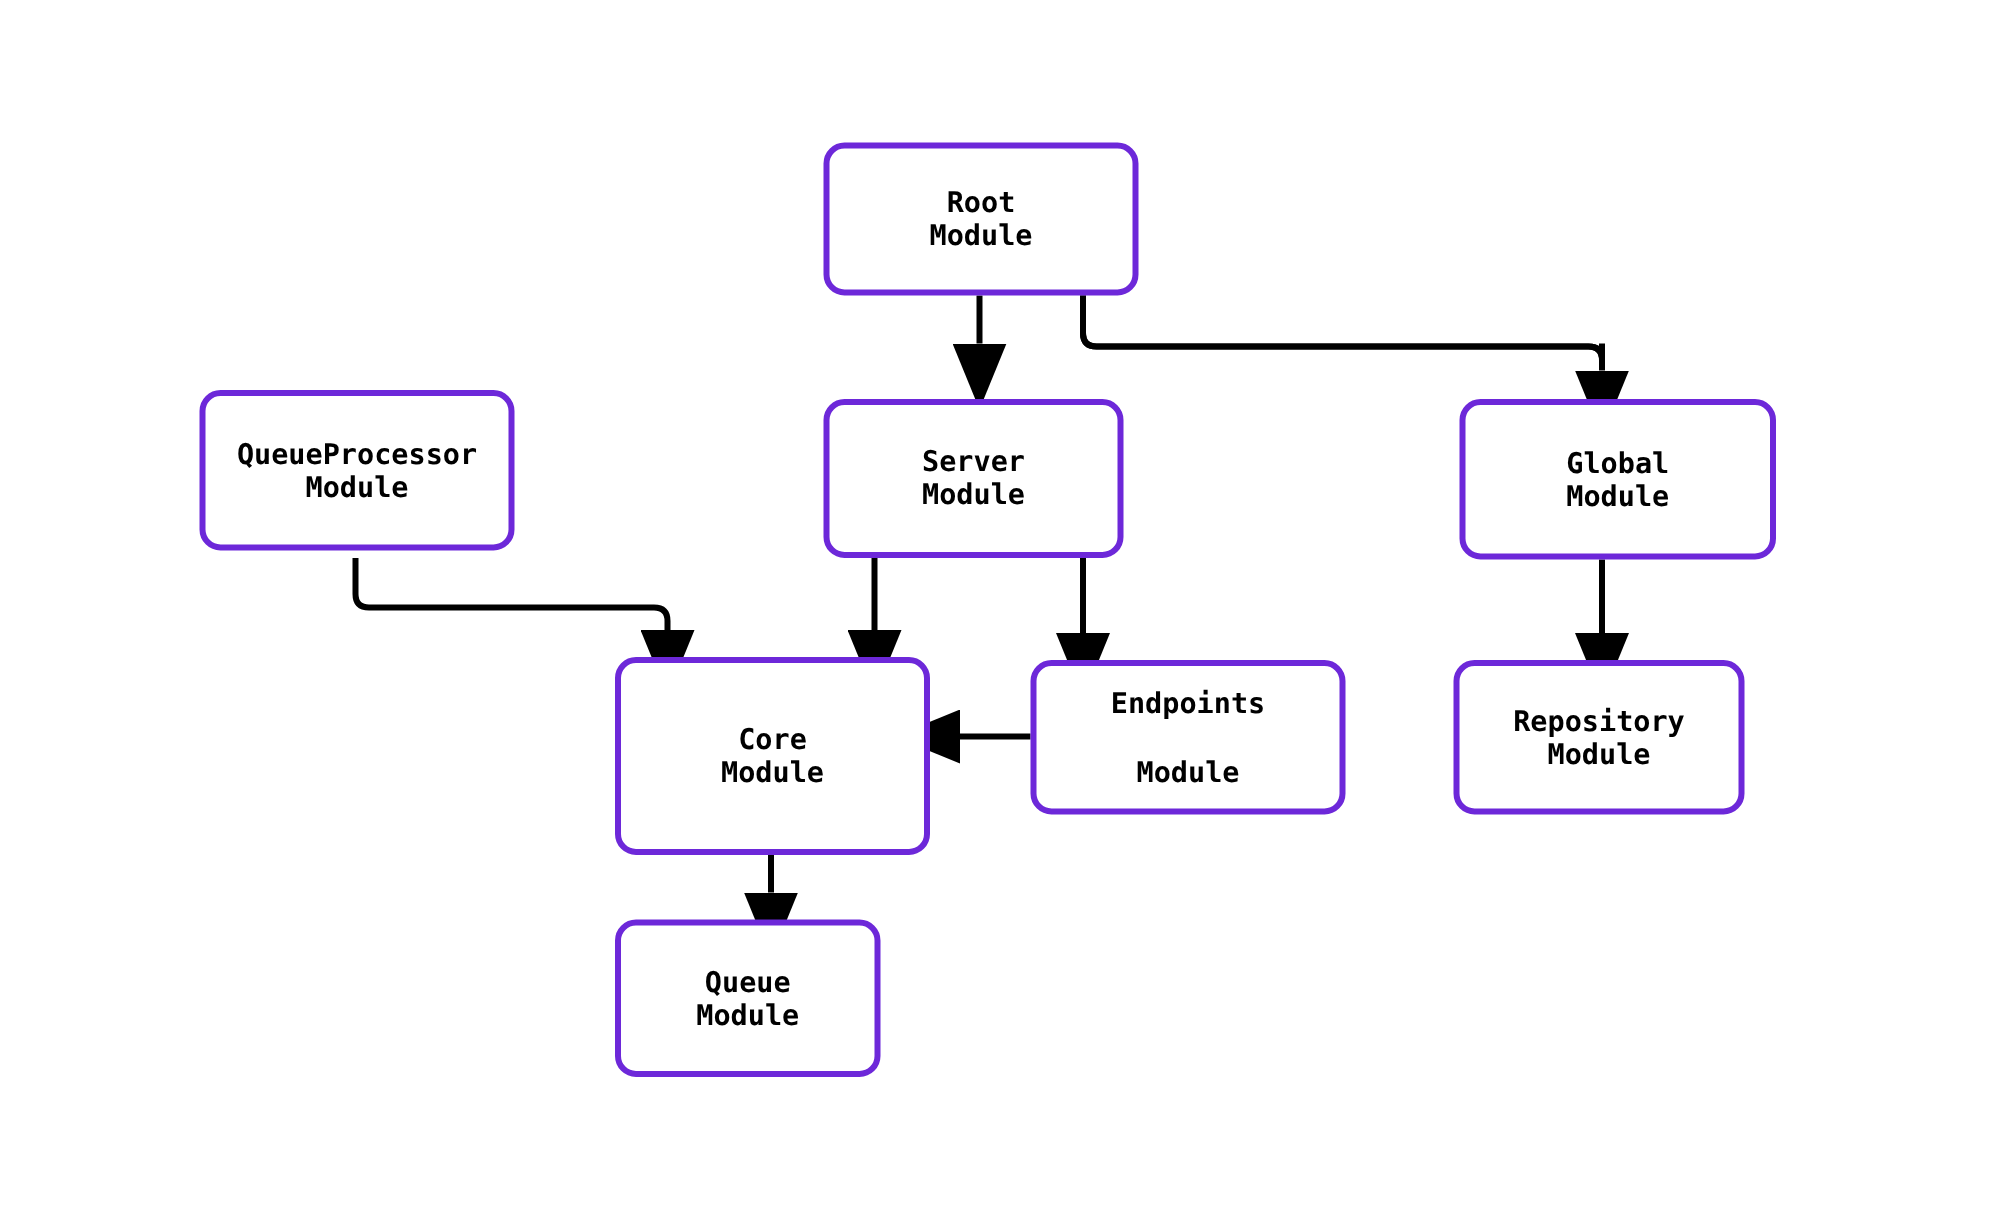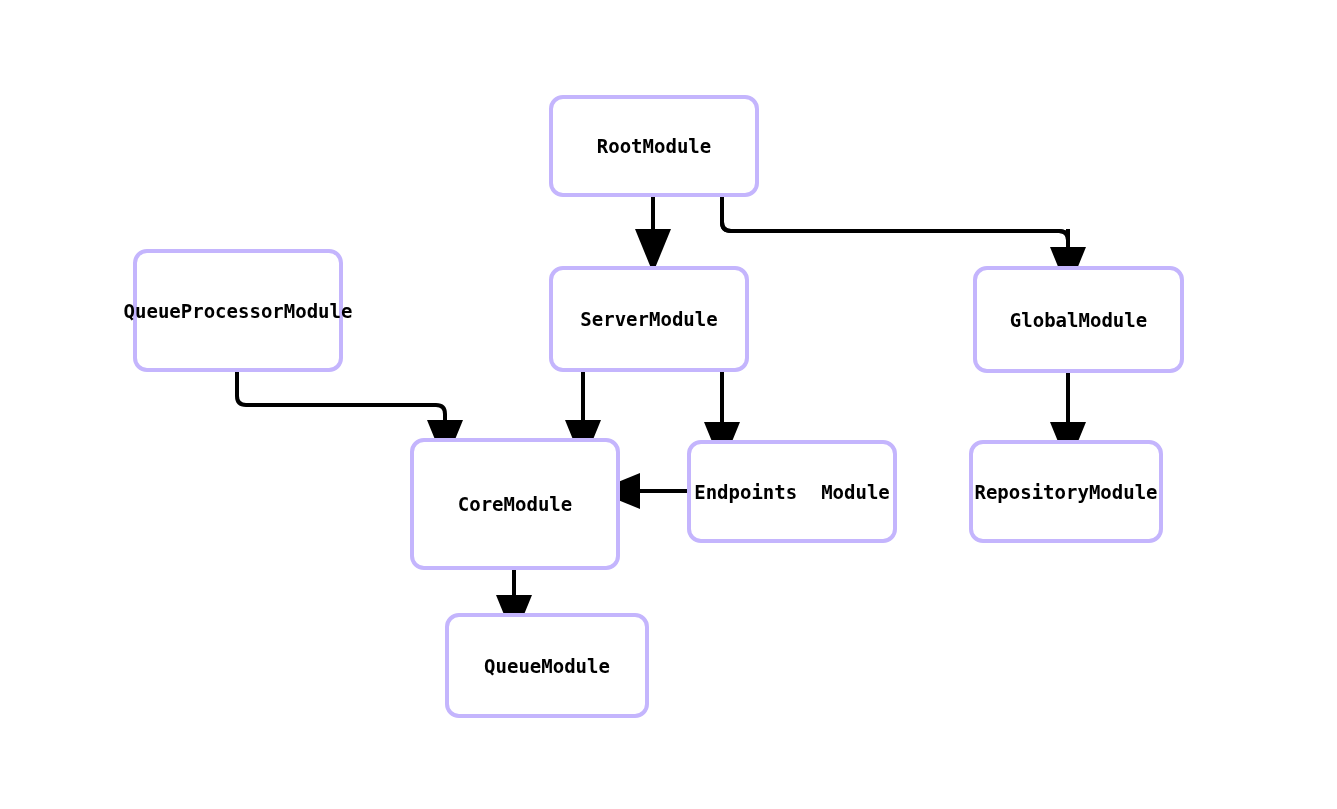--- a/index.html
+++ b/index.html
@@ -27,24 +27,24 @@
     top: 0;
     left: 0;
     width: 1337px;
     height: 809px;
     pointer-events: none;
   }
   .node {
     position: absolute;
     box-sizing: border-box;
     background: #ffffff;
-    border: 4px solid #c4b5fd;
+    border: 4px solid #6d28d9;
     border-radius: 14px;
     display: flex;
-    flex-direction: row;
+    flex-direction: column;
     align-items: center;
     justify-content: center;
     text-align: center;
   }
   .node-label {
     font-family: "DejaVu Sans Mono", "Liberation Mono", monospace;
     font-size: 19px;
     font-weight: 700;
     line-height: 22px;
     color: #000000;
@@ -96,21 +96,21 @@
     <g>
       <path d="M 1068 373 L 1068 422" stroke="#000000" stroke-width="4" fill="none" marker-end="url(#arrowhead-down)"></path>
     </g>
   </svg>
 
   <div class="node" style="left:549px; top:95px; width:210px; height:102px;">
     <span class="node-label">Root</span>
     <span class="node-label">Module</span>
   </div>
 
-  <div class="node" style="left:133px; top:249px; width:210px; height:123px;">
+  <div class="node" style="left:133px; top:260px; width:210px; height:107px;">
     <span class="node-label">QueueProcessor</span>
     <span class="node-label">Module</span>
   </div>
 
   <div class="node" style="left:549px; top:266px; width:200px; height:106px;">
     <span class="node-label">Server</span>
     <span class="node-label">Module</span>
   </div>
 
   <div class="node" style="left:963px; top:266px; width:211px; height:107px;margin-left:10px;">
@@ -126,18 +126,18 @@
   <div class="node" style="left:687px; top:440px; width:210px; height:103px;gap:24px;">
     <span class="node-label">Endpoints</span>
     <span class="node-label">Module</span>
   </div>
 
   <div class="node" style="left:969px; top:440px; width:194px; height:103px;">
     <span class="node-label">Repository</span>
     <span class="node-label">Module</span>
   </div>
 
-  <div class="node" style="left:410px; top:613px; width:204px; height:105px;margin-left:35px;">
+  <div class="node" style="left:410px; top:613px; width:177px; height:105px;">
     <span class="node-label">Queue</span>
     <span class="node-label">Module</span>
   </div>
 
 </div>
 
 </body></html>

